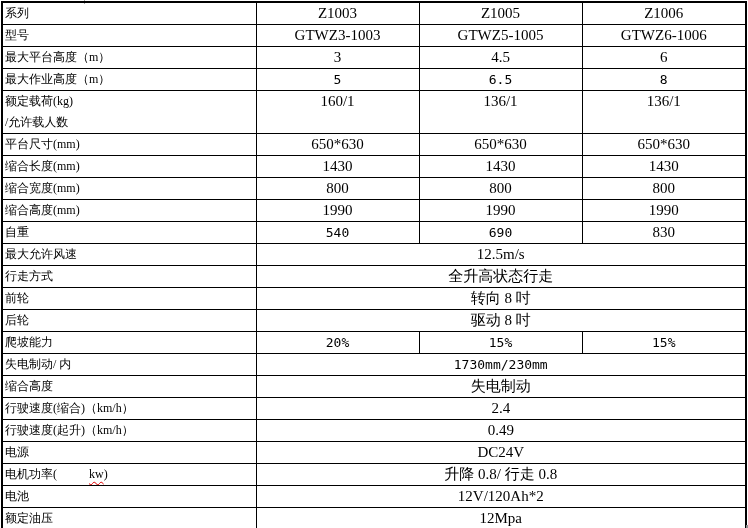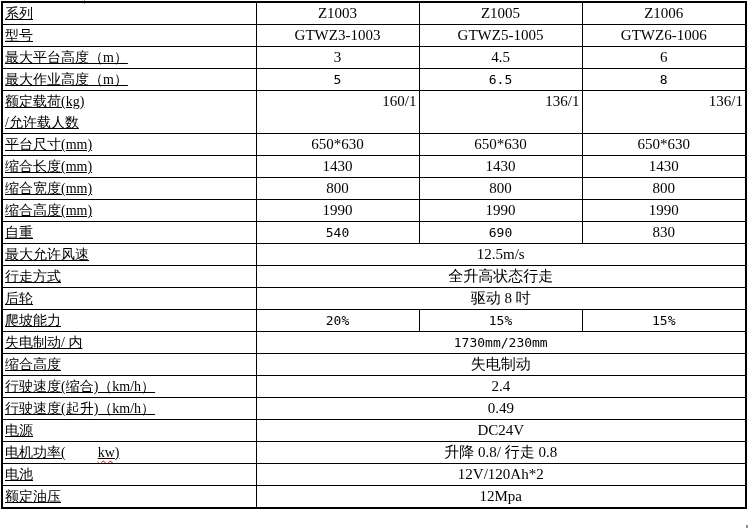--- a/index.html
+++ b/index.html
@@ -34,45 +34,43 @@
     height: 20px;
     padding: 0 2px;
     overflow: hidden;
     white-space: nowrap;
     vertical-align: middle;
   }
   th.lbl {
     font-weight: normal;
     text-align: left;
     padding-left: 5px;
-    font-size: 14px;
+    font-size: 12px;
     line-height: 21px;
     font-family: "Liberation Serif", "DejaVu Serif", serif;
-    text-decoration: underline;
   }
   td.v {
     text-align: center;
     font-size: 15px;
     font-family: "Liberation Serif", "DejaVu Serif", serif;
   }
   td.v.mono {
     font-family: "DejaVu Sans Mono", "Liberation Mono", monospace;
     font-size: 13px;
   }
   tr.tall th, tr.tall td {
     height: 42px;
   }
   tr.tall th {
     vertical-align: top;
     line-height: 21px;
   }
   tr.tall td.v {
     vertical-align: top;
     line-height: 21px;
-    text-align: right;
   }
   .wavy {
     text-decoration-line: underline;
     text-decoration-style: wavy;
     text-decoration-color: var(--squiggle, #e00000);
     text-decoration-thickness: 1px;
     text-underline-offset: 3px;
     margin-left: 32px;
   }
   .ruler-tick {
@@ -170,20 +168,24 @@
         </tr>
         <tr>
           <th class="lbl"><span>最大允许风速</span></th>
           <td colspan="3" class="v">12.5m/s</td>
         </tr>
         <tr>
           <th class="lbl"><span>行走方式</span></th>
           <td colspan="3" class="v">全升高状态行走</td>
         </tr>
         <tr>
+          <th class="lbl"><span>前轮</span></th>
+          <td colspan="3" class="v">转向 8 吋</td>
+        </tr>
+        <tr>
           <th class="lbl"><span>后轮</span></th>
           <td colspan="3" class="v">驱动 8 吋</td>
         </tr>
         <tr>
           <th class="lbl"><span>爬坡能力</span></th>
           <td class="v mono">20%</td>
           <td class="v mono">15%</td>
           <td class="v mono">15%</td>
         </tr>
         <tr>

